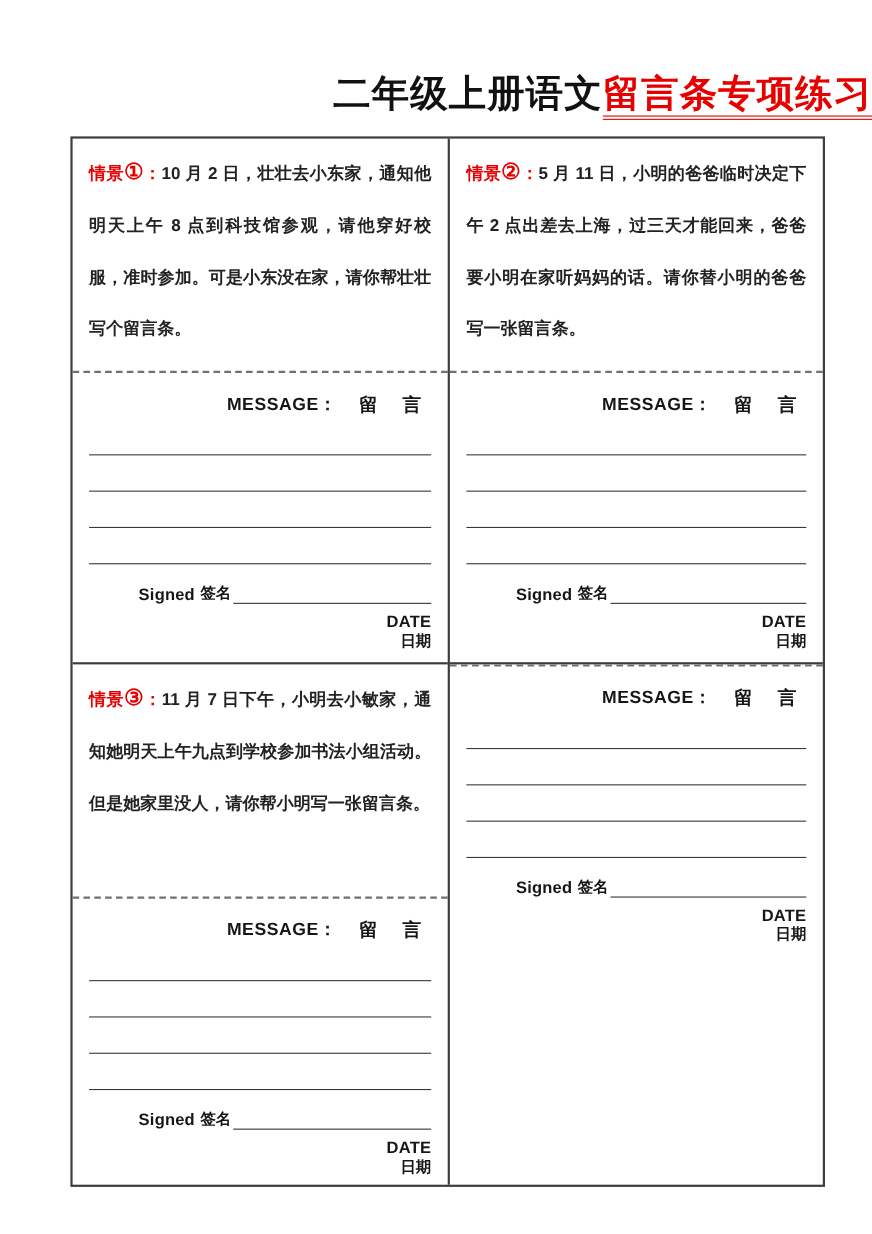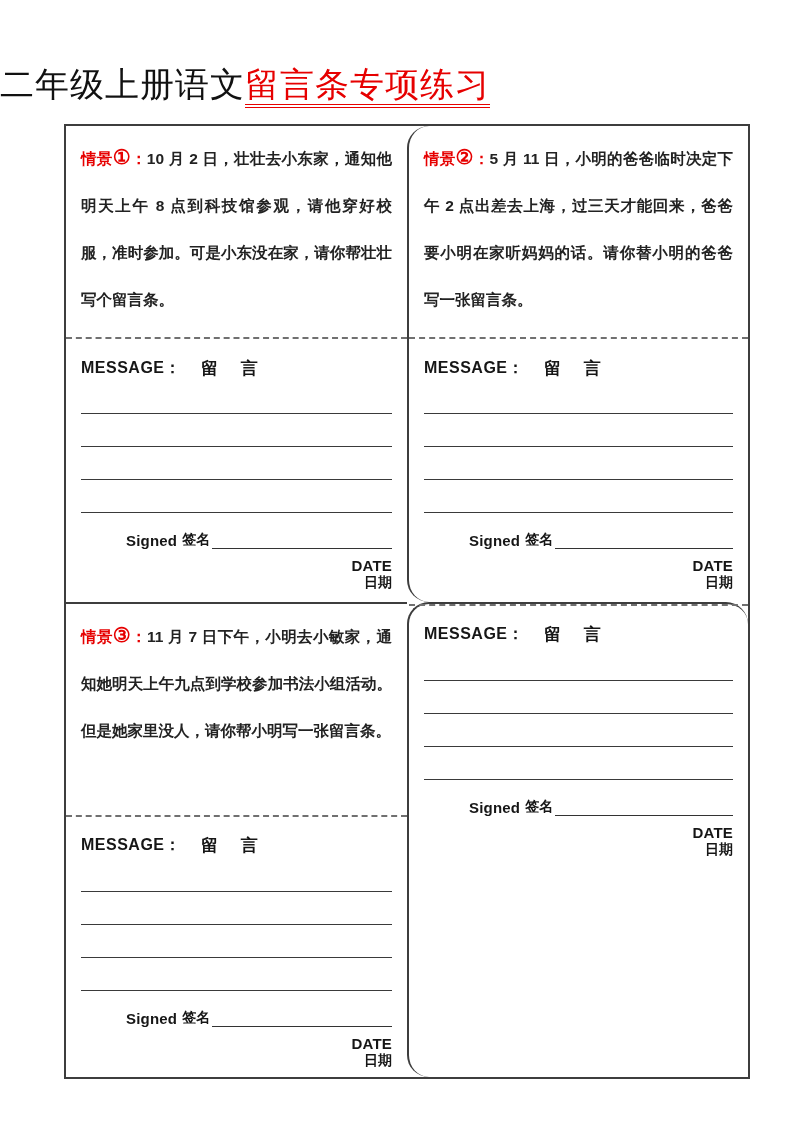--- a/index.html
+++ b/index.html
@@ -8,41 +8,41 @@
     width: 793px; height: 1122px;
     position: relative;
     font-family: "Liberation Sans", sans-serif;
     color: #1f1f1f;
     --accent-red: #e60000;
     --ink: #222222;
     --border-dark: #3d3d3d;
   }
   .page-title {
     position: absolute; top: 62px; left: 0; width: 100%;
-    text-align: left;
-    font-size: 34px; font-weight: normal; color: #111;
+    text-align: right;
+    font-size: 34px; font-weight: bold; color: #111;
     letter-spacing: 1px;
     white-space: nowrap;
   }
   .page-title .title-red {
     color: var(--accent-red);
     border-bottom: 4px double var(--accent-red);
     padding-bottom: 1px;
   }
   .sheet {
     position: absolute; left: 64px; top: 124px;
     width: 686px; height: 955px;
     border: 2px solid var(--border-dark);
     display: grid;
     grid-template-columns: 1fr 1fr;
     grid-template-rows: 1fr 1fr;
     background: #fff;
   }
   .cell { position: relative; display: flex; flex-direction: column; }
-  .cell.col2 { border-left: 2px solid var(--border-dark); border-radius: 22px; }
+  .cell.col2 { border-left: 2px solid var(--border-dark); }
   .cell.row2 { border-top: 2px solid var(--border-dark); }
 
   .scenario {
     height: 211px;
     padding: 8px 15px 0 15px;
     font-size: 15.5px; font-weight: bold;
     line-height: 47px;
     text-align: justify;
     color: var(--ink);
     overflow: hidden;
@@ -52,21 +52,21 @@
 
   .dashed-divider {
     border-top: 2px dashed #707070;
     height: 0;
   }
   .msg-header {
     margin: 16px 15px 0 15px;
     height: 26px;
     font-weight: bold;
     color: #161616;
-    display: flex; align-items: center;
+    display: flex; align-items: center; justify-content: flex-end;
   }
   .msg-header .msg-en { font-size: 16px; letter-spacing: 0.5px; }
   .msg-header .msg-cn { font-size: 17px; margin-left: 20px; letter-spacing: 9px; }
 
   .msg-line {
     height: 33px;
     margin: 0 15px;
     border-bottom: 1.5px solid #3a3a3a;
   }
   .sign-row, .date-row {

